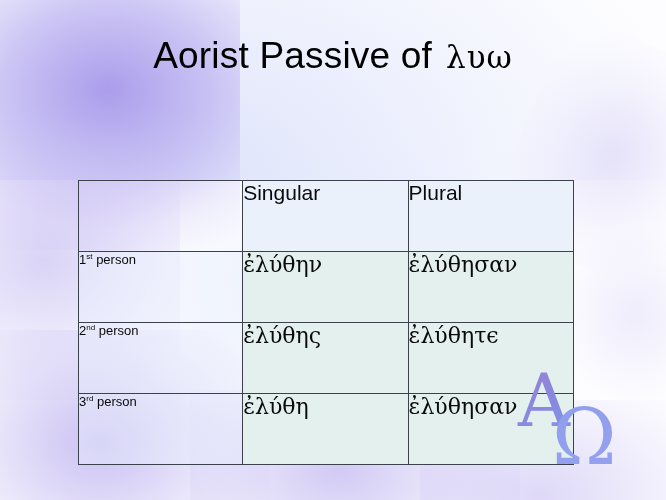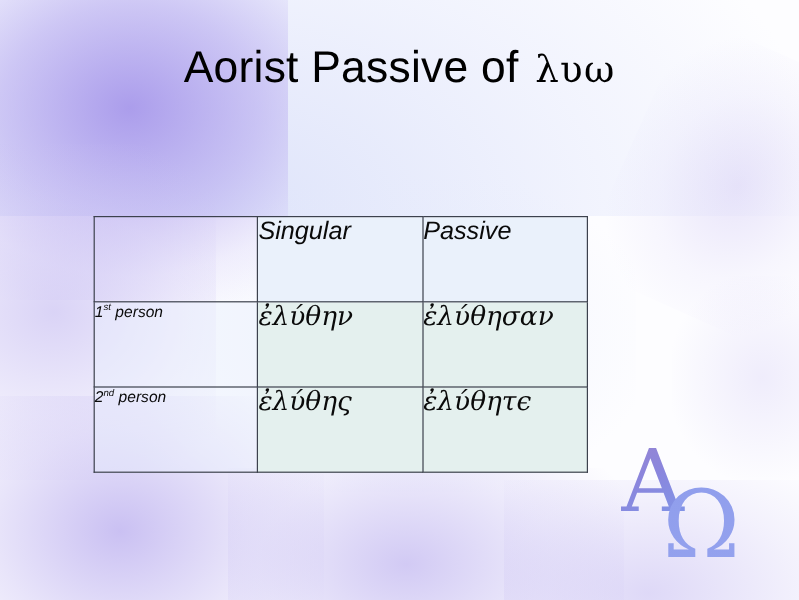--- a/index.html
+++ b/index.html
@@ -122,24 +122,23 @@
     margin-left: 14px;
     letter-spacing: 1px;
     margin-top: 27px;
   }
 
   
   #paradigm {
     position: absolute;
     left: 78px;
     top: 180px;
-    width: 412px;
+    width: 496px;
     border-collapse: collapse;
     table-layout: fixed;
-    font-style: italic;
   }
   #paradigm td {
     border: 1px solid #3c414d;
     padding: 0;
     vertical-align: top;
   }
   .col-label  { width: 136px; }
   .col-sing   { width: 137px; }
   .col-plur   { width: 137px; }
 
@@ -214,37 +213,43 @@
   <table id="paradigm">
     <colgroup>
       <col class="col-label">
         <col class="col-sing">
         <col class="col-plur">
     </colgroup>
     <tbody>
       <tr class="head">
         <td class="corner"></td>
         <td class="hcell">Singular</td>
-        <td class="hcell">Passive</td>
+        <td class="hcell">Plural</td>
       </tr>
 
       <tr>
         <td class="rowlabel"><span>1</span><sup>st</sup>
           <span>person</span></td>
         <td class="form">ἐλύθην</td>
         <td class="form">ἐλύθησαν</td>
       </tr>
 
       <tr>
         <td class="rowlabel"><span>2</span><sup>nd</sup>
           <span>person</span></td>
         <td class="form">ἐλύθης</td>
         <td class="form">ἐλύθητϵ</td>
       </tr>
 
+      <tr>
+        <td class="rowlabel"><span>3</span><sup>rd</sup>
+          <span>person</span></td>
+        <td class="form">ἐλύθη</td>
+        <td class="form">ἐλύθησαν</td>
+      </tr>
     </tbody>
   </table>
 
   <svg id="logo" viewBox="0 0 106 104">
     <defs>
       <linearGradient id="gA" x1="0" y1="0" x2="0.35" y2="1">
         <stop offset="0%" stop-color="#9b85cf"></stop>
         <stop offset="55%" stop-color="#8a86dd"></stop>
         <stop offset="100%" stop-color="#8293e6"></stop>
       </linearGradient>

